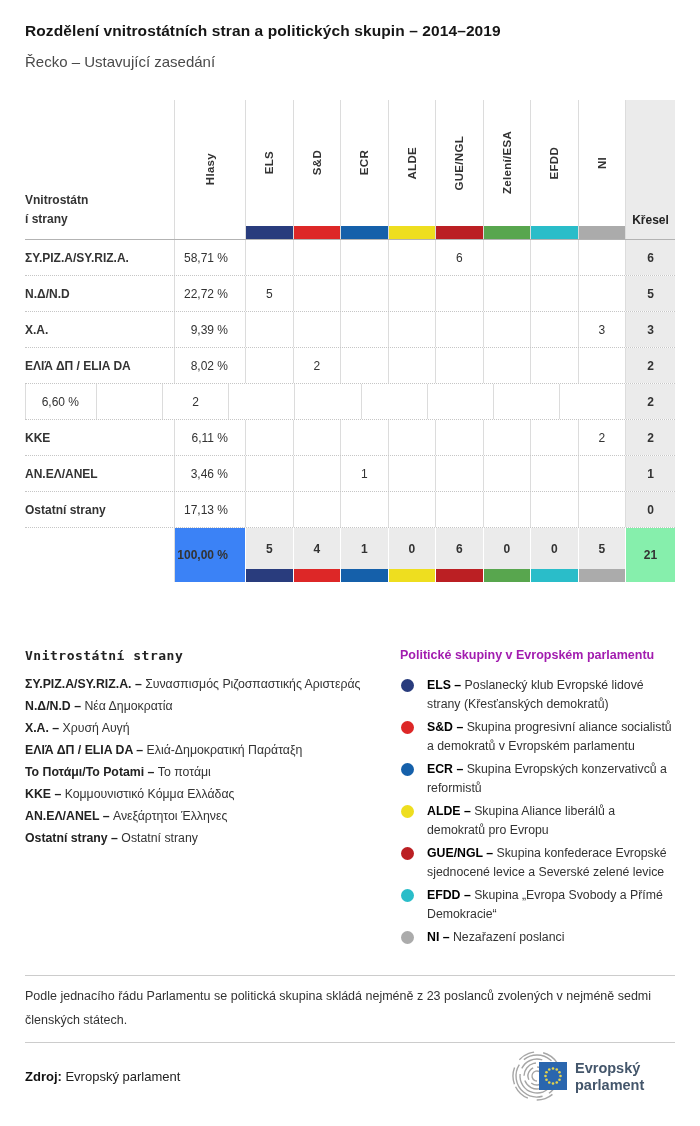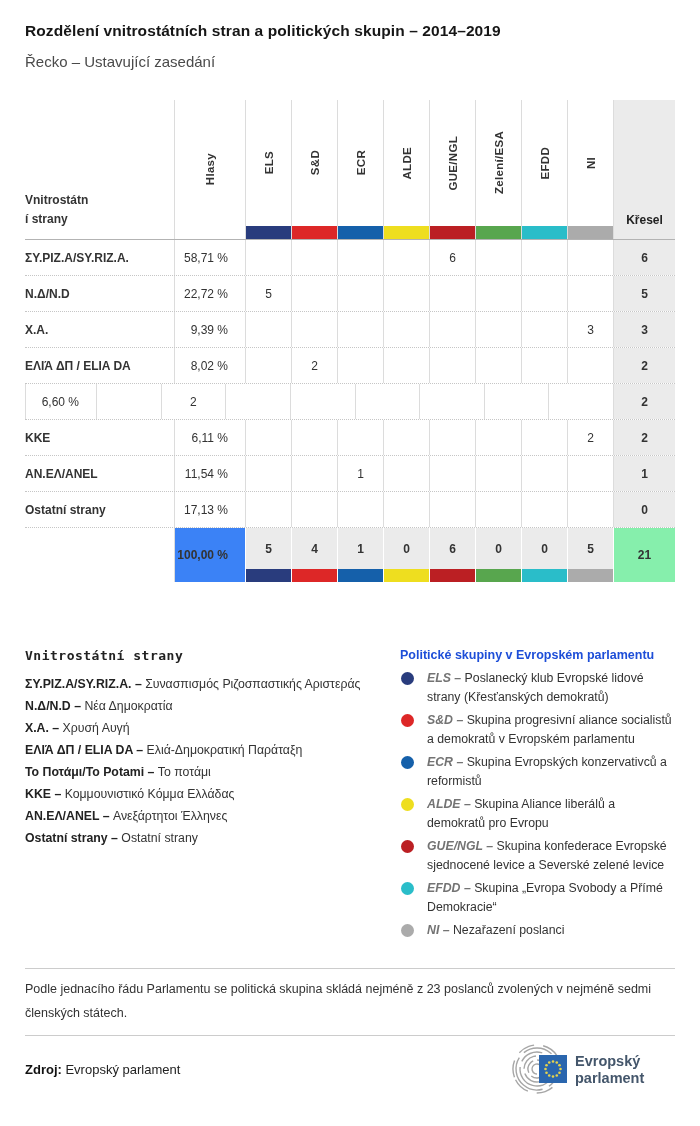--- a/index.html
+++ b/index.html
@@ -8,21 +8,21 @@
   .title{font-size:15.5px;font-weight:700;color:#161616;margin:8px 0 0 0;letter-spacing:.1px;}
   .subtitle{font-size:15px;font-weight:400;color:#4a4a4a;margin:13px 0 0 0;}
 
   
   .tbl{width:650px;margin-top:30px;}
   .trow{display:flex;width:650px;}
   .td{box-sizing:border-box;}
   .c-party{width:149px;}
   .c-votes{width:71px;}
   .c-group{flex:1 1 0;min-width:0;}
-  .c-seats{width:62px;}
+  .c-seats{width:50px;}
   .c-votes,.c-group,.c-seats{border-left:1px solid #dcdcdc;}
 
   .thead{height:139px;border-bottom:1px solid #b3b3b3;}
   .head-corner{display:flex;align-items:flex-end;padding-bottom:10px;}
   .corner-label{display:block;width:64px;font-weight:700;font-size:12px;line-height:19px;color:#333;overflow-wrap:break-word;word-wrap:break-word;}
   .head-votes{display:flex;align-items:center;justify-content:center;}
   .vlab{writing-mode:vertical-rl;transform:rotate(180deg);font-weight:700;font-size:11.5px;letter-spacing:.3px;color:#333;white-space:nowrap;}
   .head-group{display:flex;flex-direction:column;}
   .vwrap{flex:1;display:flex;align-items:center;justify-content:center;}
   .gbar{height:13px;width:100%;}
@@ -43,25 +43,25 @@
   .tot-num{flex:1;display:flex;align-items:center;justify-content:center;font-weight:700;}
   .tot-total{background:#86efac;display:flex;align-items:center;justify-content:center;font-weight:700;border-left:1px solid #ffffff;}
 
   
   .legends{display:flex;margin-top:66px;width:650px;}
   .pleg{width:375px;flex:0 0 375px;}
   .pleg-title{font-family:"DejaVu Sans Mono",monospace;font-weight:700;font-size:13px;letter-spacing:.5px;color:#222;margin:0 0 15px 0;}
   .pl-item{font-size:12.3px;line-height:13px;margin-bottom:9px;color:#333;}
   .pl-name{font-weight:700;color:#222;}
   .gleg{flex:1;}
-  .gleg-title{font-weight:700;font-size:12.5px;color:#1d4ed8;margin:0 0 7px 0;}
+  .gleg-title{font-weight:700;font-size:12.5px;color:#a21caf;margin:0 0 14px 0;}
   .gl-item{display:flex;margin-bottom:4px;}
   .gl-dot{width:13px;height:13px;border-radius:50%;flex:0 0 13px;margin:3px 13px 0 1px;}
   .gl-text{font-size:12.3px;line-height:19px;color:#333;}
-  .gl-name{font-weight:700;color:#737373;font-style:italic;}
+  .gl-name{font-weight:700;color:#000000;}
 
   
   .rule{border-top:1px solid #cccccc;width:650px;}
   .rule1{margin-top:24px;}
   .note{font-size:12.5px;line-height:24px;color:#333;margin-top:8px;width:650px;}
   .rule2{margin-top:10px;}
   .src-row{width:650px;display:flex;align-items:center;justify-content:space-between;margin-top:8px;}
   .src{font-size:13px;color:#222;}
   .src-label{font-weight:700;color:#111;}
 </style>
@@ -205,21 +205,21 @@
         <div class="td c-group cell-seat"></div>
         <div class="td c-group cell-seat"></div>
         <div class="td c-group cell-seat"></div>
         <div class="td c-group cell-seat"></div>
         <div class="td c-group cell-seat"></div>
         <div class="td c-group cell-seat">2</div>
         <div class="td c-seats cell-total">2</div>
       </div>
       <div class="trow data sep">
         <div class="td c-party cell-party">ΑΝ.ΕΛ/ANEL</div>
-        <div class="td c-votes cell-votes">11,54 %</div>
+        <div class="td c-votes cell-votes">3,46 %</div>
         <div class="td c-group cell-seat"></div>
         <div class="td c-group cell-seat"></div>
         <div class="td c-group cell-seat">1</div>
         <div class="td c-group cell-seat"></div>
         <div class="td c-group cell-seat"></div>
         <div class="td c-group cell-seat"></div>
         <div class="td c-group cell-seat"></div>
         <div class="td c-group cell-seat"></div>
         <div class="td c-seats cell-total">1</div>
       </div>

